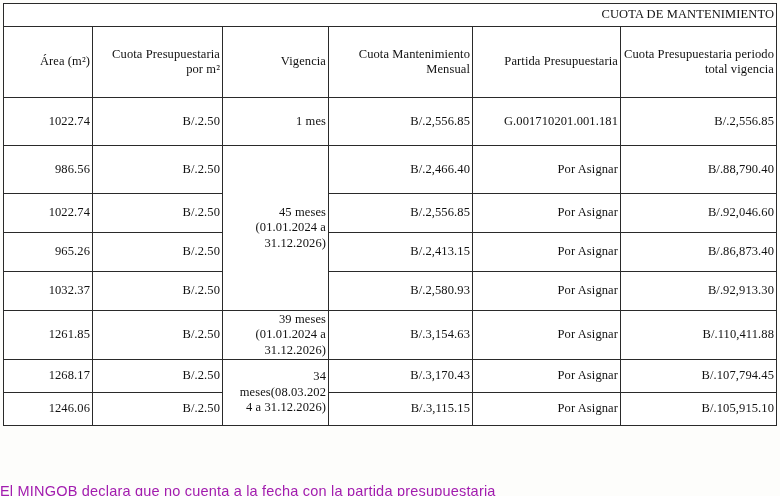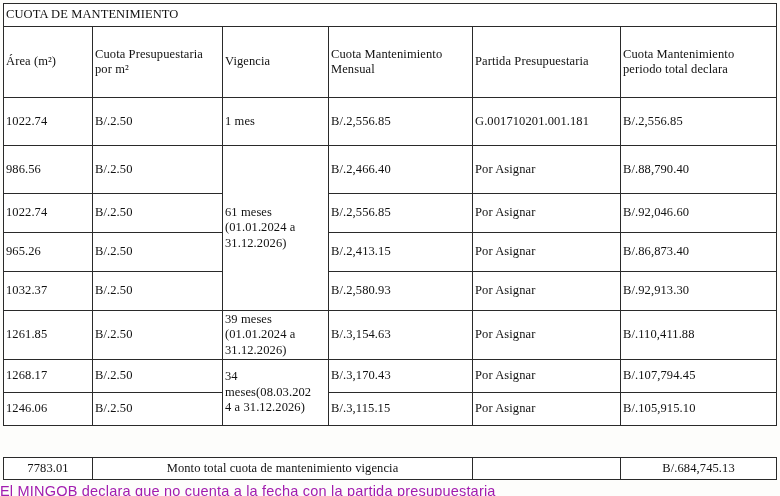--- a/index.html
+++ b/index.html
@@ -16,21 +16,21 @@
   table.sheet{
     position:absolute;
     left:3px; top:3px;
     width:773px;
     border-collapse:collapse;
     table-layout:fixed;
     background:#fff;
   }
   table.sheet td{
     border:1px solid #2a2a2a;
-    text-align:left;
+    text-align:right;
     vertical-align:middle;
     font-size:12.5px;
     line-height:1.22;
     padding:1px 2px;
     letter-spacing:.1px;
   }
   .title-cell{
     height:19px;
     font-size:13.5px;
     letter-spacing:.8px;
@@ -108,37 +108,37 @@
       <tr>
         <td class="title-cell" colspan="6">CUOTA DE MANTENIMIENTO</td>
       </tr>
 
       <tr class="hdr">
         <td>Área (m²)</td>
         <td>Cuota Presupuestaria por m²</td>
         <td>Vigencia</td>
         <td>Cuota Mantenimiento Mensual</td>
         <td>Partida Presupuestaria</td>
-        <td>Cuota Mantenimiento periodo total declara</td>
+        <td>Cuota Presupuestaria periodo total vigencia</td>
       </tr>
 
       <tr class="r-tall">
         <td>1022.74</td>
         <td>B/.2.50</td>
         <td>1 mes</td>
         <td>B/.2,556.85</td>
         <td>G.001710201.001.181</td>
         <td>B/.2,556.85</td>
       </tr>
 
       <tr class="r-tall">
         <td>986.56</td>
         <td>B/.2.50</td>
         <td rowspan="4">
-          <span>61 meses</span><br>
+          <span>45 meses</span><br>
           <span>(01.01.2024 a</span><br>
           <span>31.12.2026)</span>
         </td>
         <td>B/.2,466.40</td>
         <td>Por Asignar</td>
         <td>B/.88,790.40</td>
       </tr>
 
       <tr class="r-mid">
         <td>1022.74</td>
@@ -193,36 +193,18 @@
       <tr class="r-sm">
         <td>1246.06</td>
         <td>B/.2.50</td>
         <td>B/.3,115.15</td>
         <td>Por Asignar</td>
         <td class="cell-bottom">B/.105,915.10</td>
       </tr>
     </tbody>
   </table>
 
-  <table class="total">
-    <colgroup>
-      <col class="c1">
-        <col class="c2">
-        <col class="c3">
-      <col class="c4">
-        <col class="c5">
-        <col class="c6">
-    </colgroup>
-    <tbody>
-      <tr>
-        <td>7783.01</td>
-        <td colspan="3">Monto total cuota de mantenimiento  vigencia</td>
-        <td></td>
-        <td class="total-amount">B/.684,745.13</td>
-      </tr>
-    </tbody>
-  </table>
 
   <div class="clipped-line">
     <span>El MINGOB declara que no cuenta a la fecha con la partida presupuestaria</span>
   </div>
 
 </div>
 
 </body></html>

